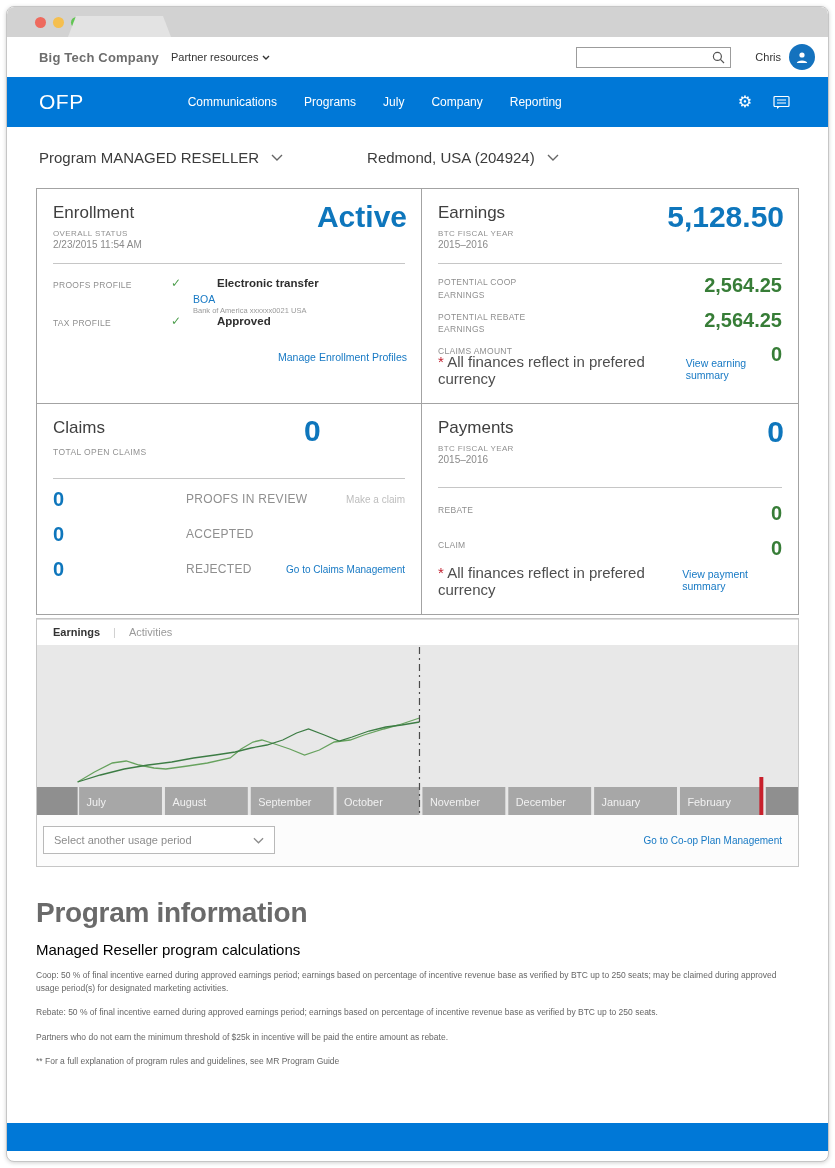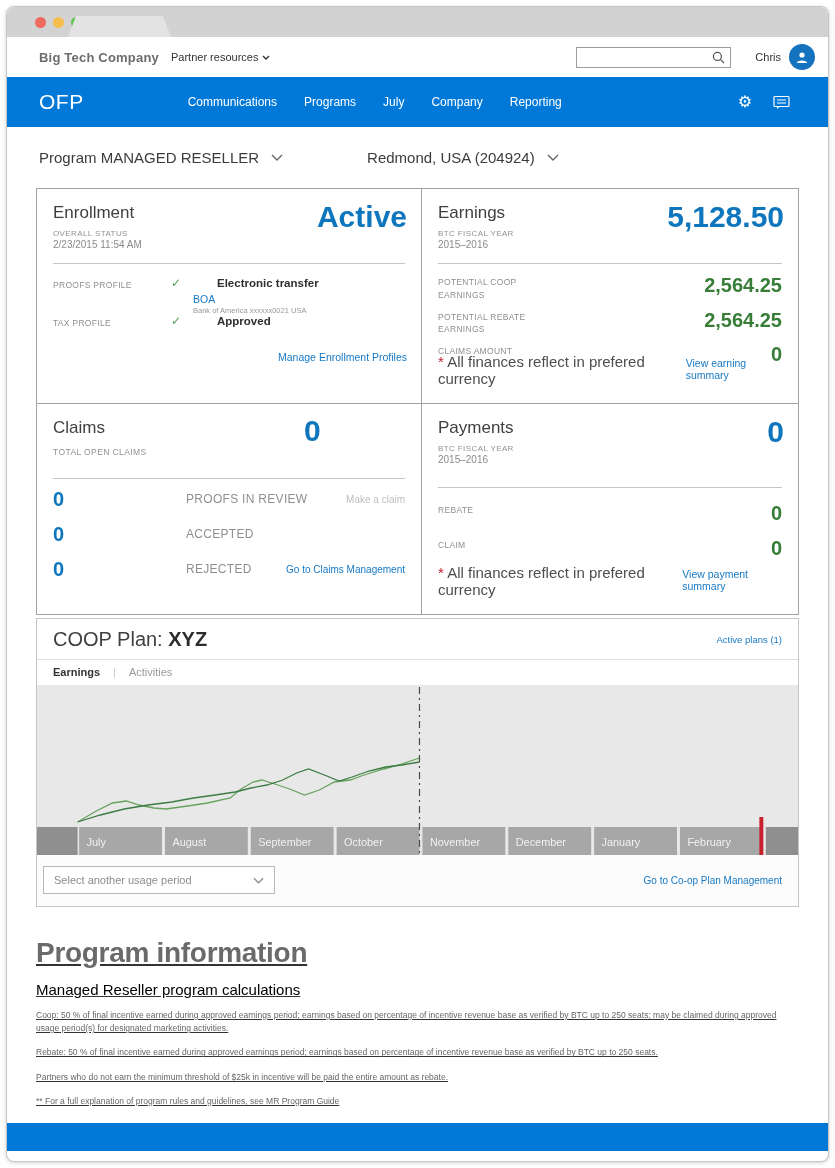--- a/index.html
+++ b/index.html
@@ -97,21 +97,21 @@
   .tab-on{color:#333;font-weight:700;cursor:pointer;}
   .tab-sep{color:#ccc;margin:0 13px;}
   .tab-off{color:#9a9a9a;cursor:pointer;}
   .coop-chart{height:170px;background:#e8e8e8;}
   .coop-chart svg{display:block;width:100%;height:170px;}
   .coop-footer{height:51px;background:#fcfcfc;position:relative;}
   .usage-select{position:absolute;left:6px;top:11px;width:232px;height:28px;border:1px solid #b9b9b9;background:#fff;
     display:flex;align-items:center;justify-content:space-between;padding:0 10px;font-size:11px;color:#8c8c8c;cursor:pointer;}
   .coop-mgmt{position:absolute;right:16px;top:20px;font-size:10px;color:var(--link);cursor:pointer;}
   
-  .program-info{margin:30px 29px 8px;text-decoration:underline;}
+  .program-info{margin:30px 29px 8px;}
   .pi-h1{font-size:28px;font-weight:700;color:#6a6a6a;letter-spacing:-.3px;}
   .pi-h2{margin-top:12px;font-size:15px;color:#000000;font-weight:400;}
   .pi-p{margin-top:11px;font-size:8.5px;color:#666;line-height:1.55;max-width:752px;}
   
   .footer-bar{position:absolute;left:0;top:1116px;width:100%;height:28px;background:var(--accent);}
   .chev{stroke:#666;fill:none;stroke-width:1.4;}
 </style>
 </head>
 <body>
 
@@ -281,24 +281,20 @@
         </div>
       </div>
       <div class="card-foot">
         <span class="foot-note"><span class="star">*</span><span> All finances reflect in prefered currency</span></span>
         <span class="foot-link">View payment summary</span>
       </div>
     </div>
   </div>
 
   <div class="coop">
-    <div class="coop-header">
-      <span class="coop-title"><span>COOP Plan: </span><b>XYZ</b></span>
-      <span class="active-plans">Active plans (1)</span>
-    </div>
     <div class="coop-tabs">
       <span class="tab-on">Earnings</span>
       <span class="tab-sep">|</span>
       <span class="tab-off">Activities</span>
     </div>
     <div class="coop-chart">
       <svg preserveAspectRatio="none" viewBox="0 0 768 170">
           <rect x="0" y="142" width="41" height="28" fill="#8f8f8f"></rect>
           <rect x="42.5" y="142" width="83.625" height="28" fill="#a7a7a7"></rect>
           <text x="50" y="161" fill="#f1f1f1" font-size="11" font-family="Liberation Sans, DejaVu Sans, sans-serif">July</text>

